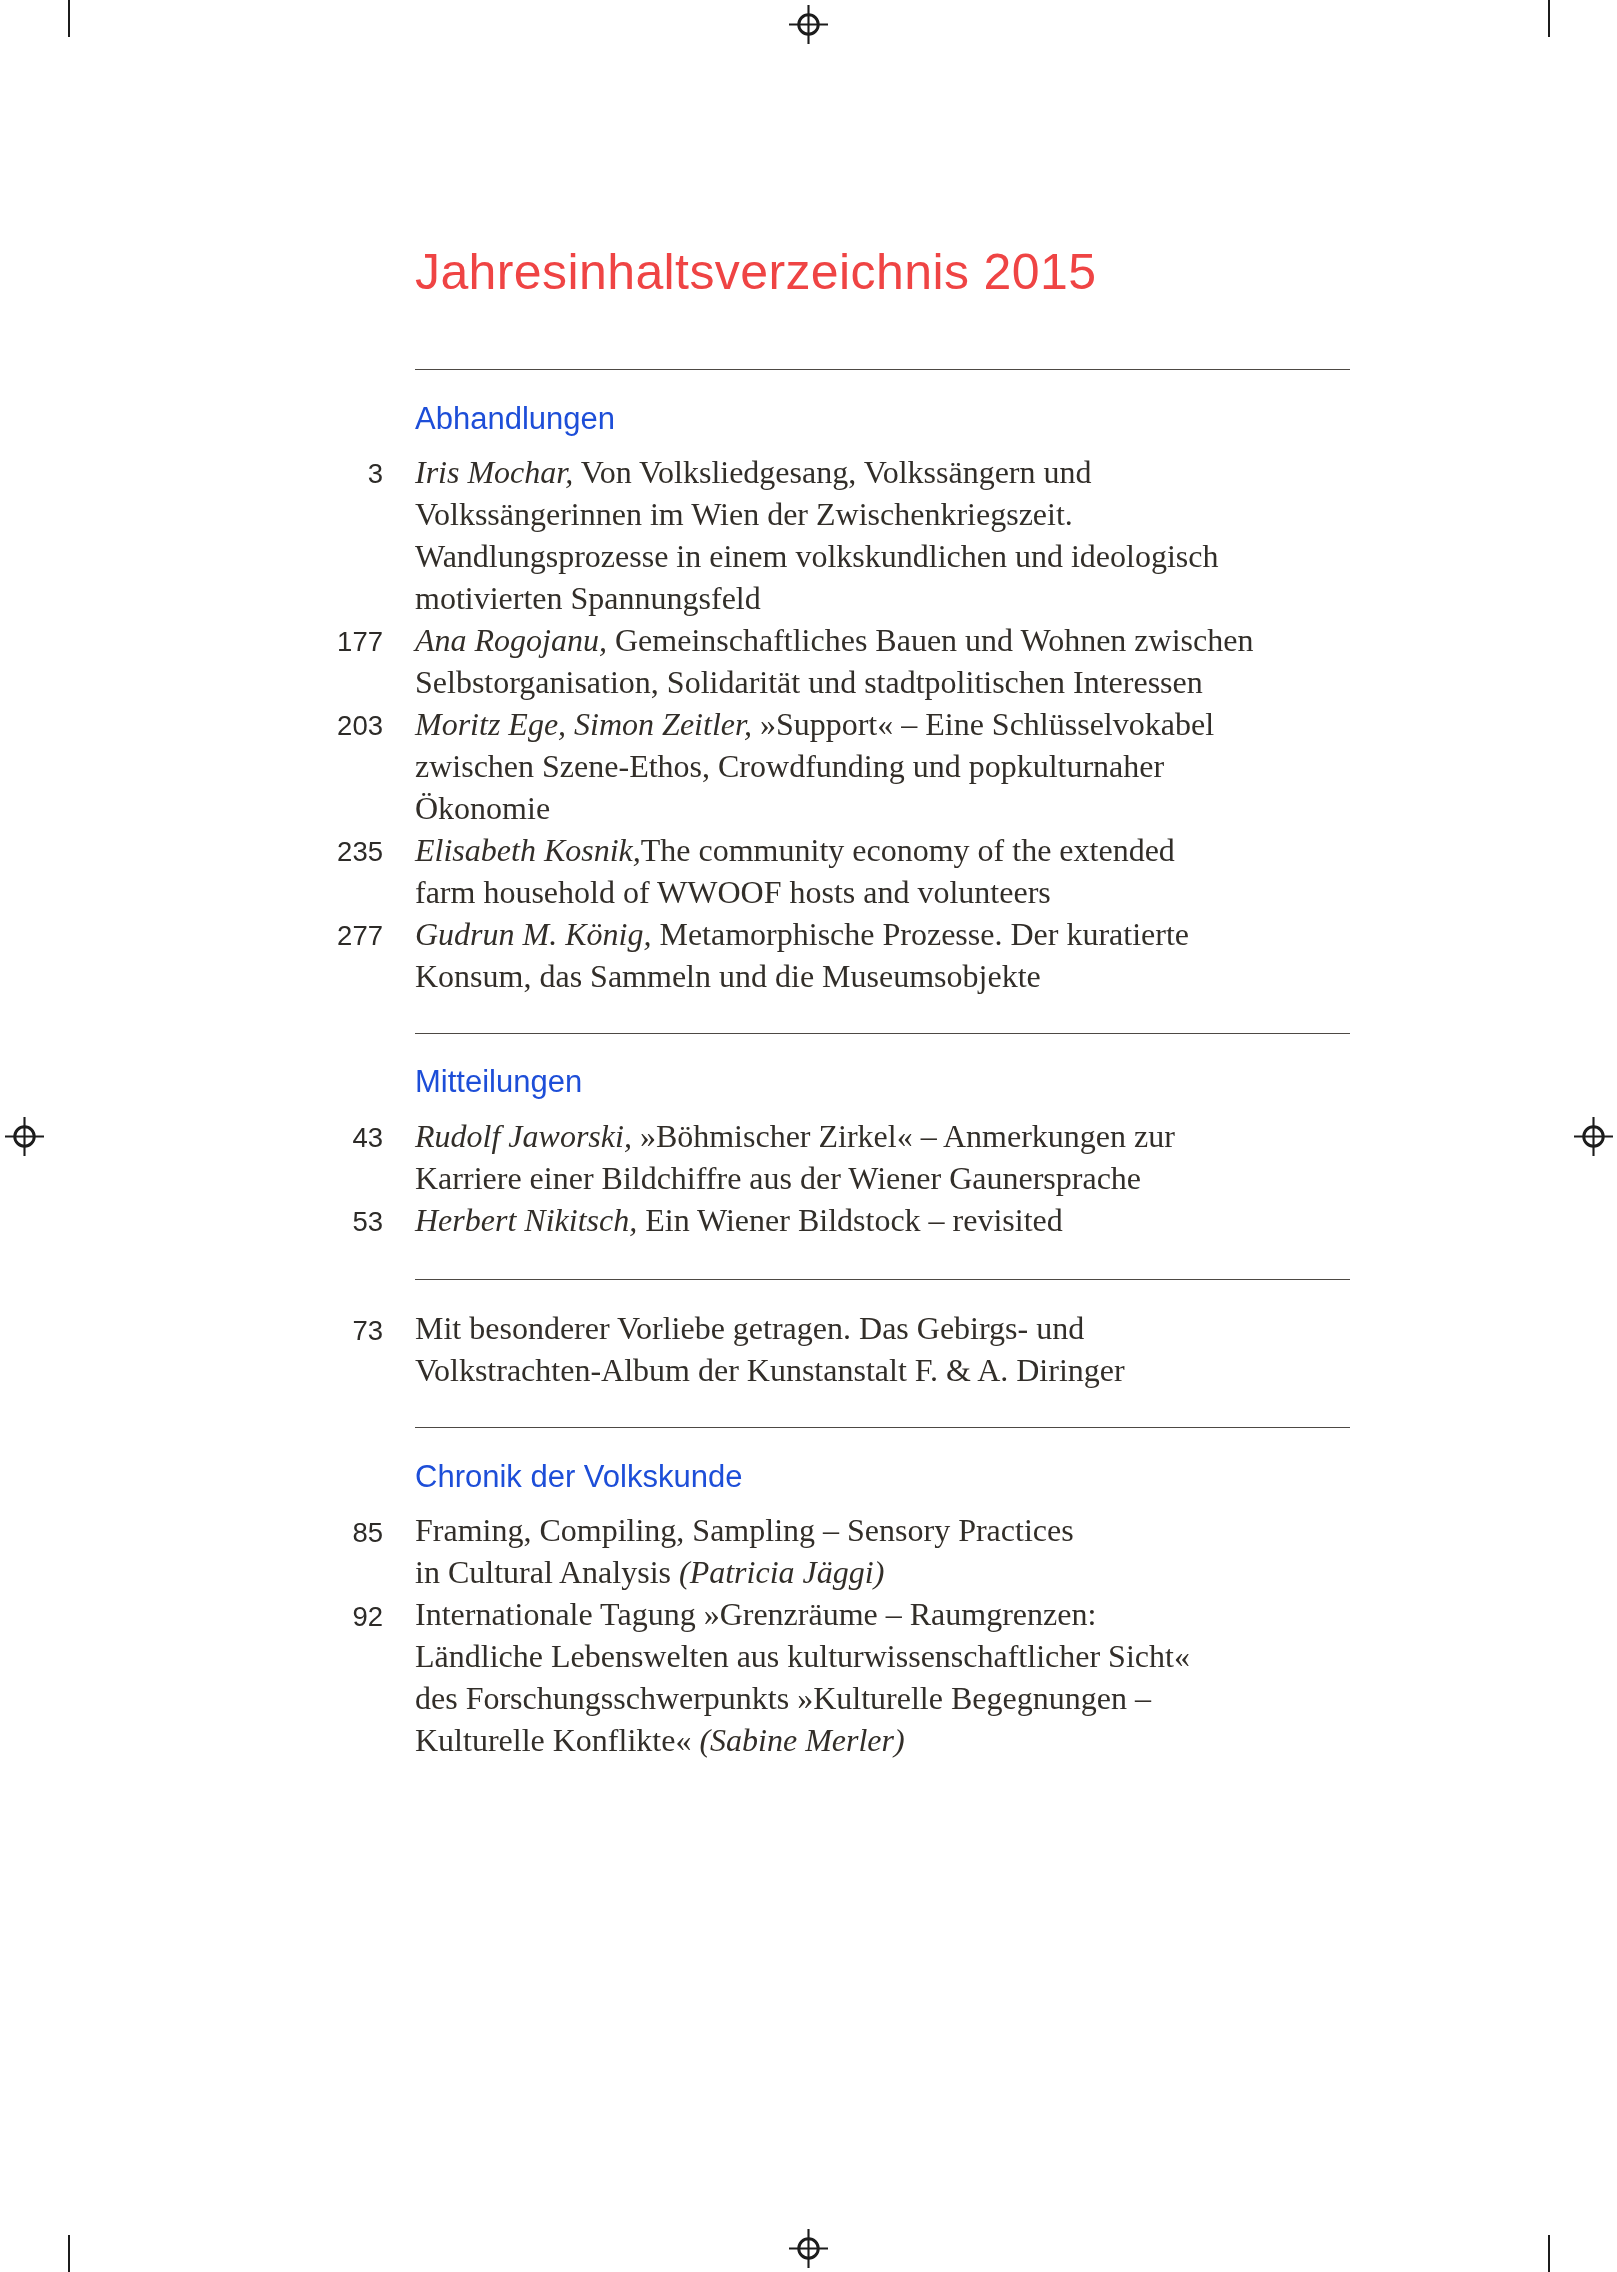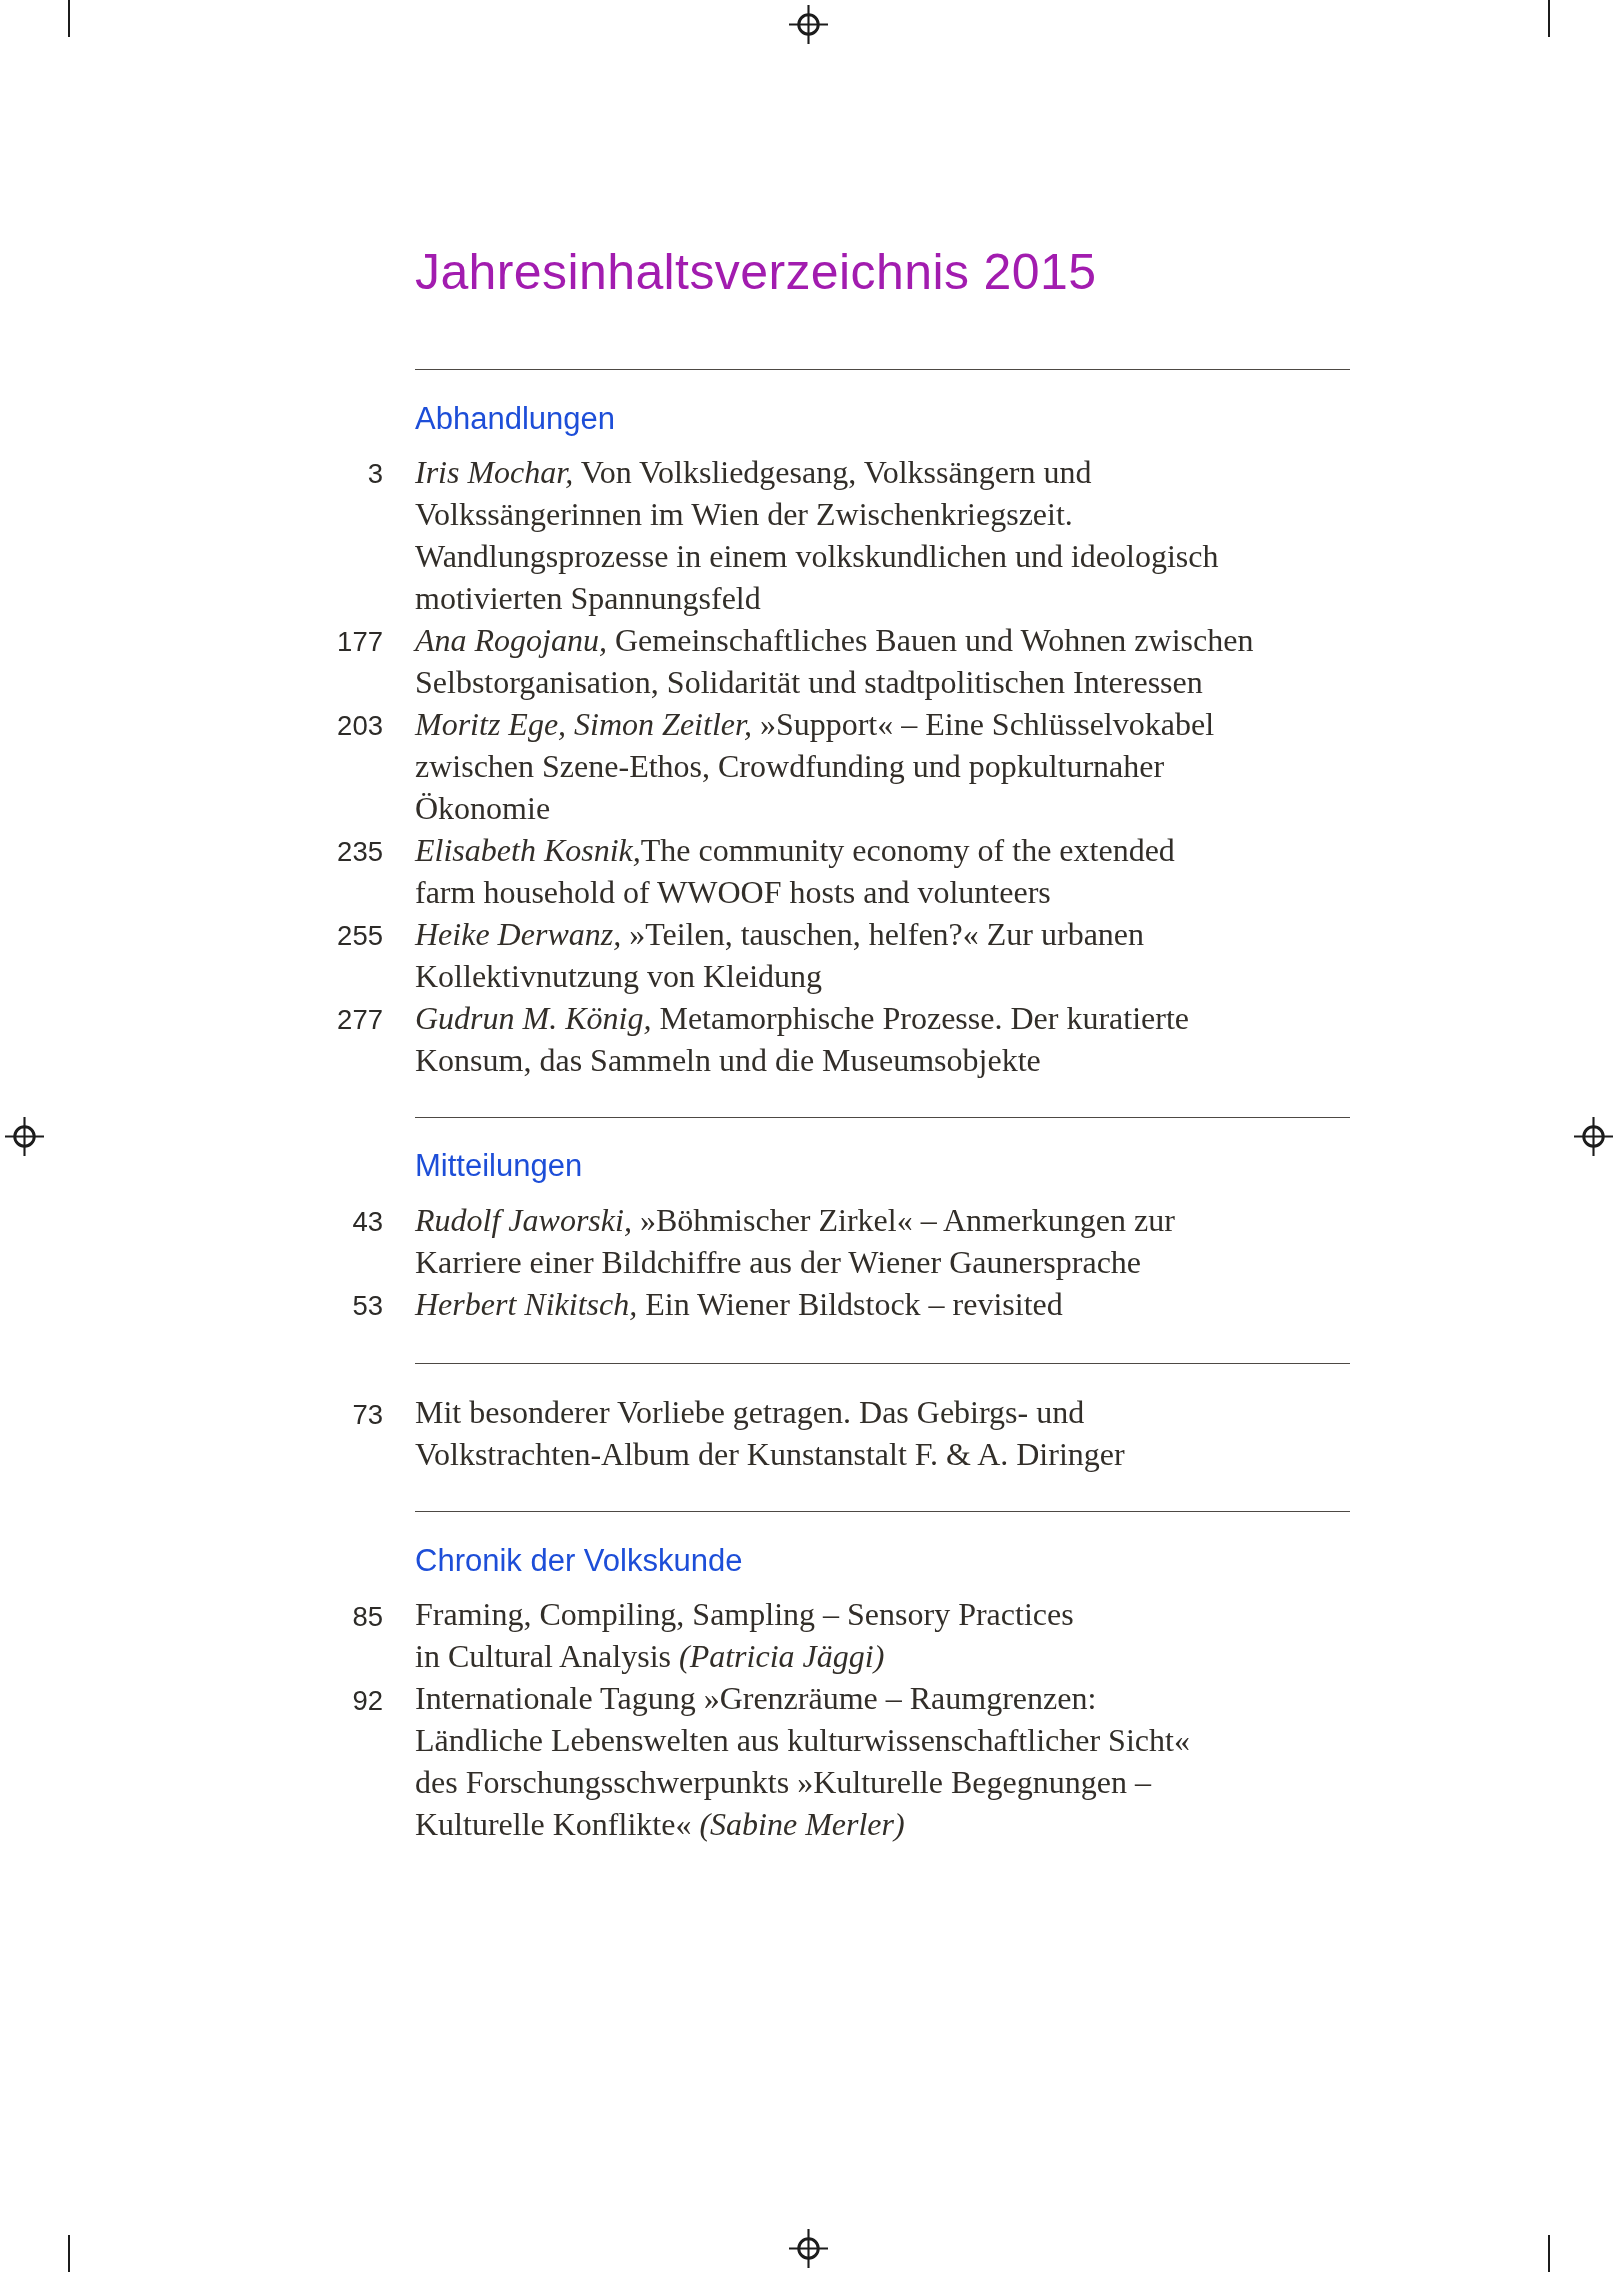--- a/index.html
+++ b/index.html
@@ -35,21 +35,21 @@
     position: absolute;
     left: 302px;
     top: 244px;
     width: 1048px;
   }
   .page-title {
     font-family: "Liberation Sans", "DejaVu Sans", sans-serif;
     font-size: 50px;
     line-height: 57px;
     font-weight: 400;
-    color: #a21caf;
+    color: #ef4444;
     margin: 0 0 68px 113px;
     letter-spacing: 0.4px;
   }
   .rule {
     height: 0;
     border-top: 1.6px solid #4d4944;
     margin: 0 0 27.5px 113px;
     width: 935px;
   }
   .section-heading {
@@ -156,27 +156,20 @@
             </div>
           </div>
           <div class="entry">
             <div class="entry-num">235</div>
             <div class="entry-lines">
               <div class="line"><span class="it">Elisabeth Kosnik,</span><span class="rm">The community economy of the extended</span></div>
               <div class="line"><span class="rm">farm household of WWOOF hosts and volunteers</span></div>
             </div>
           </div>
           <div class="entry">
-            <div class="entry-num">255</div>
-            <div class="entry-lines">
-              <div class="line"><span class="it">Heike Derwanz,</span><span class="rm"> »Teilen, tauschen, helfen?« Zur urbanen</span></div>
-              <div class="line"><span class="rm">Kollektivnutzung von Kleidung</span></div>
-            </div>
-          </div>
-          <div class="entry">
             <div class="entry-num">277</div>
             <div class="entry-lines">
               <div class="line"><span class="it">Gudrun M. König,</span><span class="rm"> Metamorphische Prozesse. Der kuratierte</span></div>
               <div class="line"><span class="rm">Konsum, das Sammeln und die Museumsobjekte</span></div>
             </div>
           </div>
         </div>
         <div class="toc-section">
           <div class="rule"></div>
           <div class="section-heading">Mitteilungen</div>

